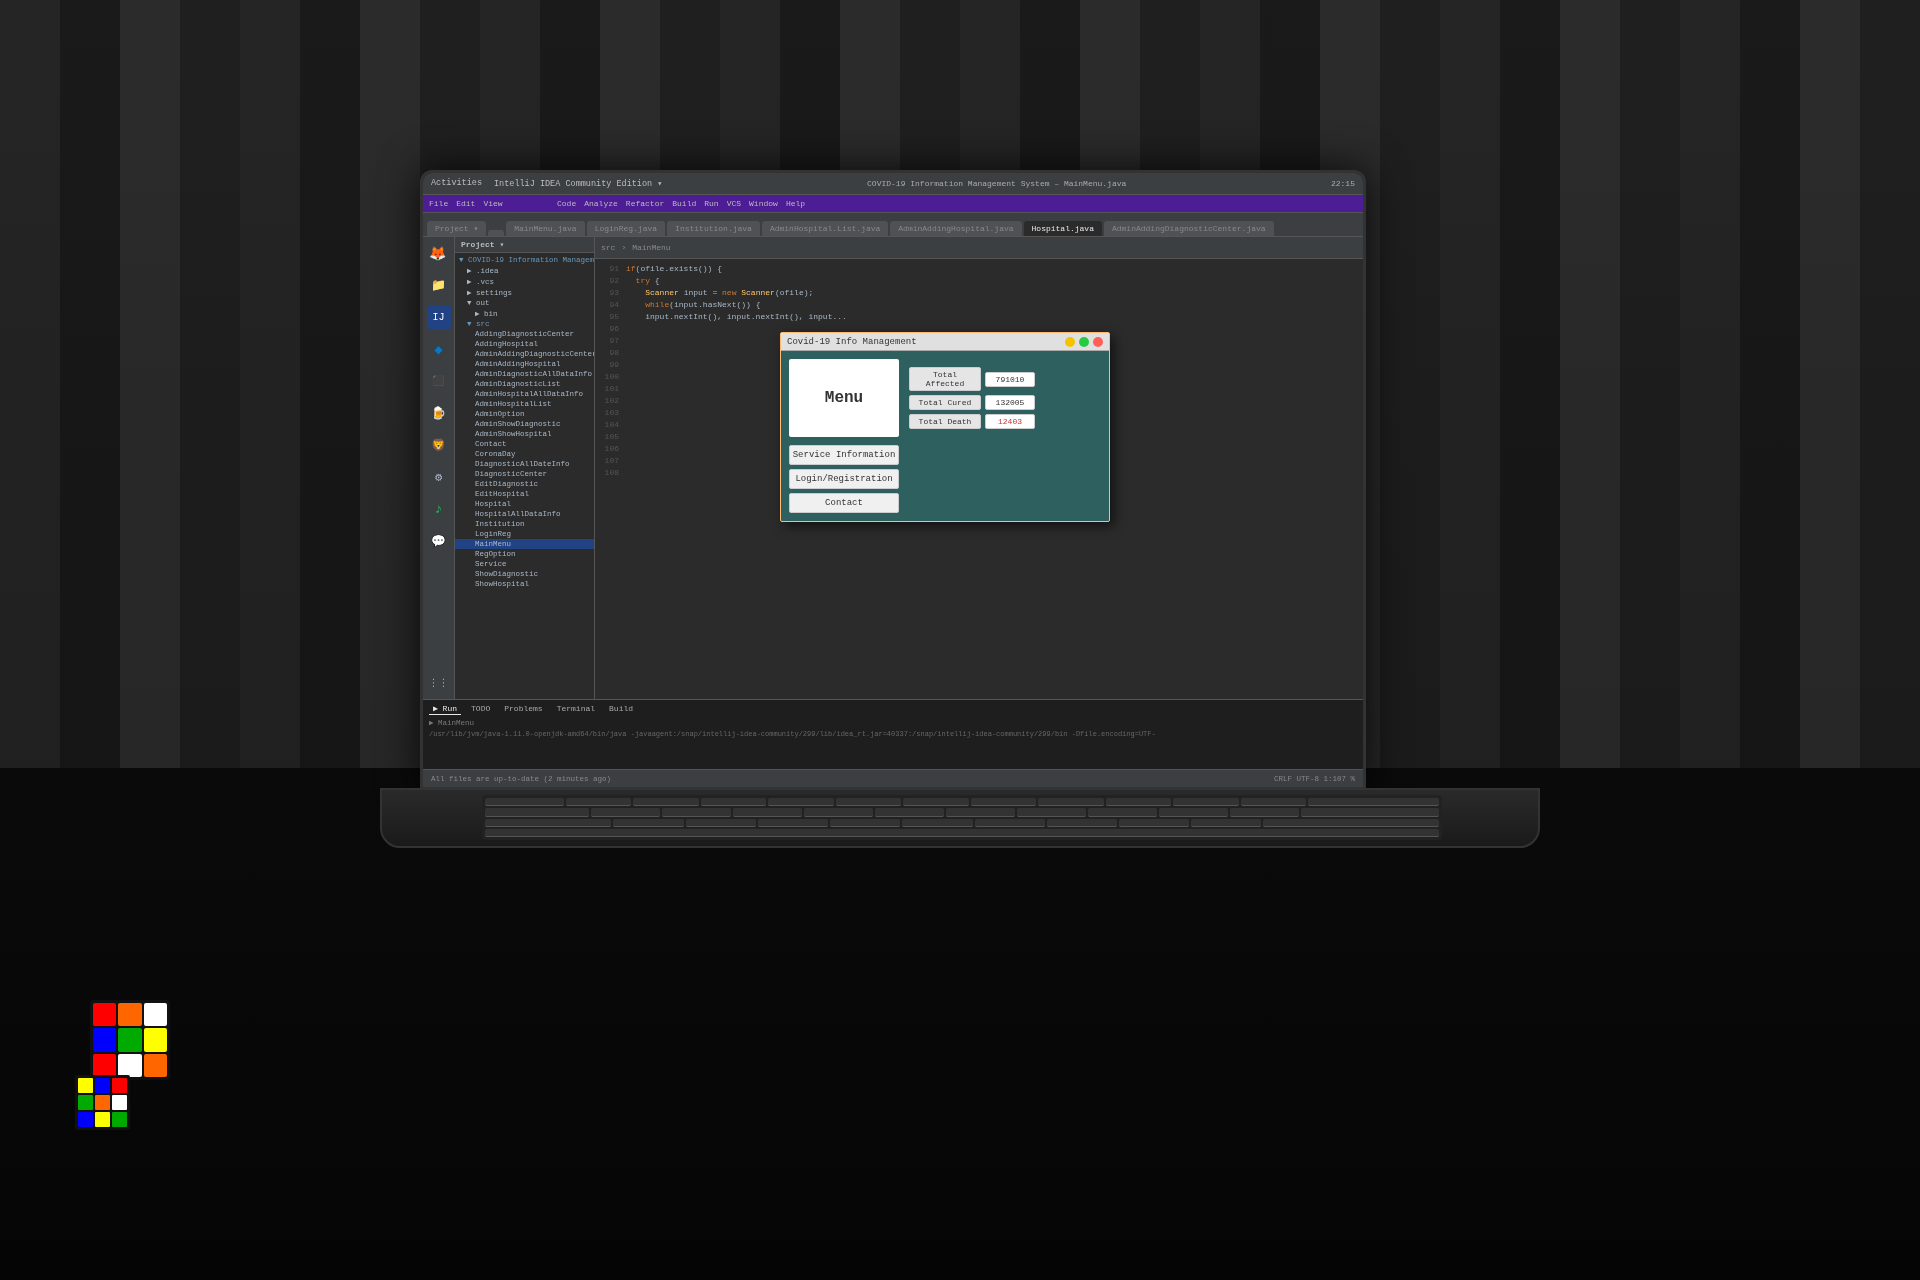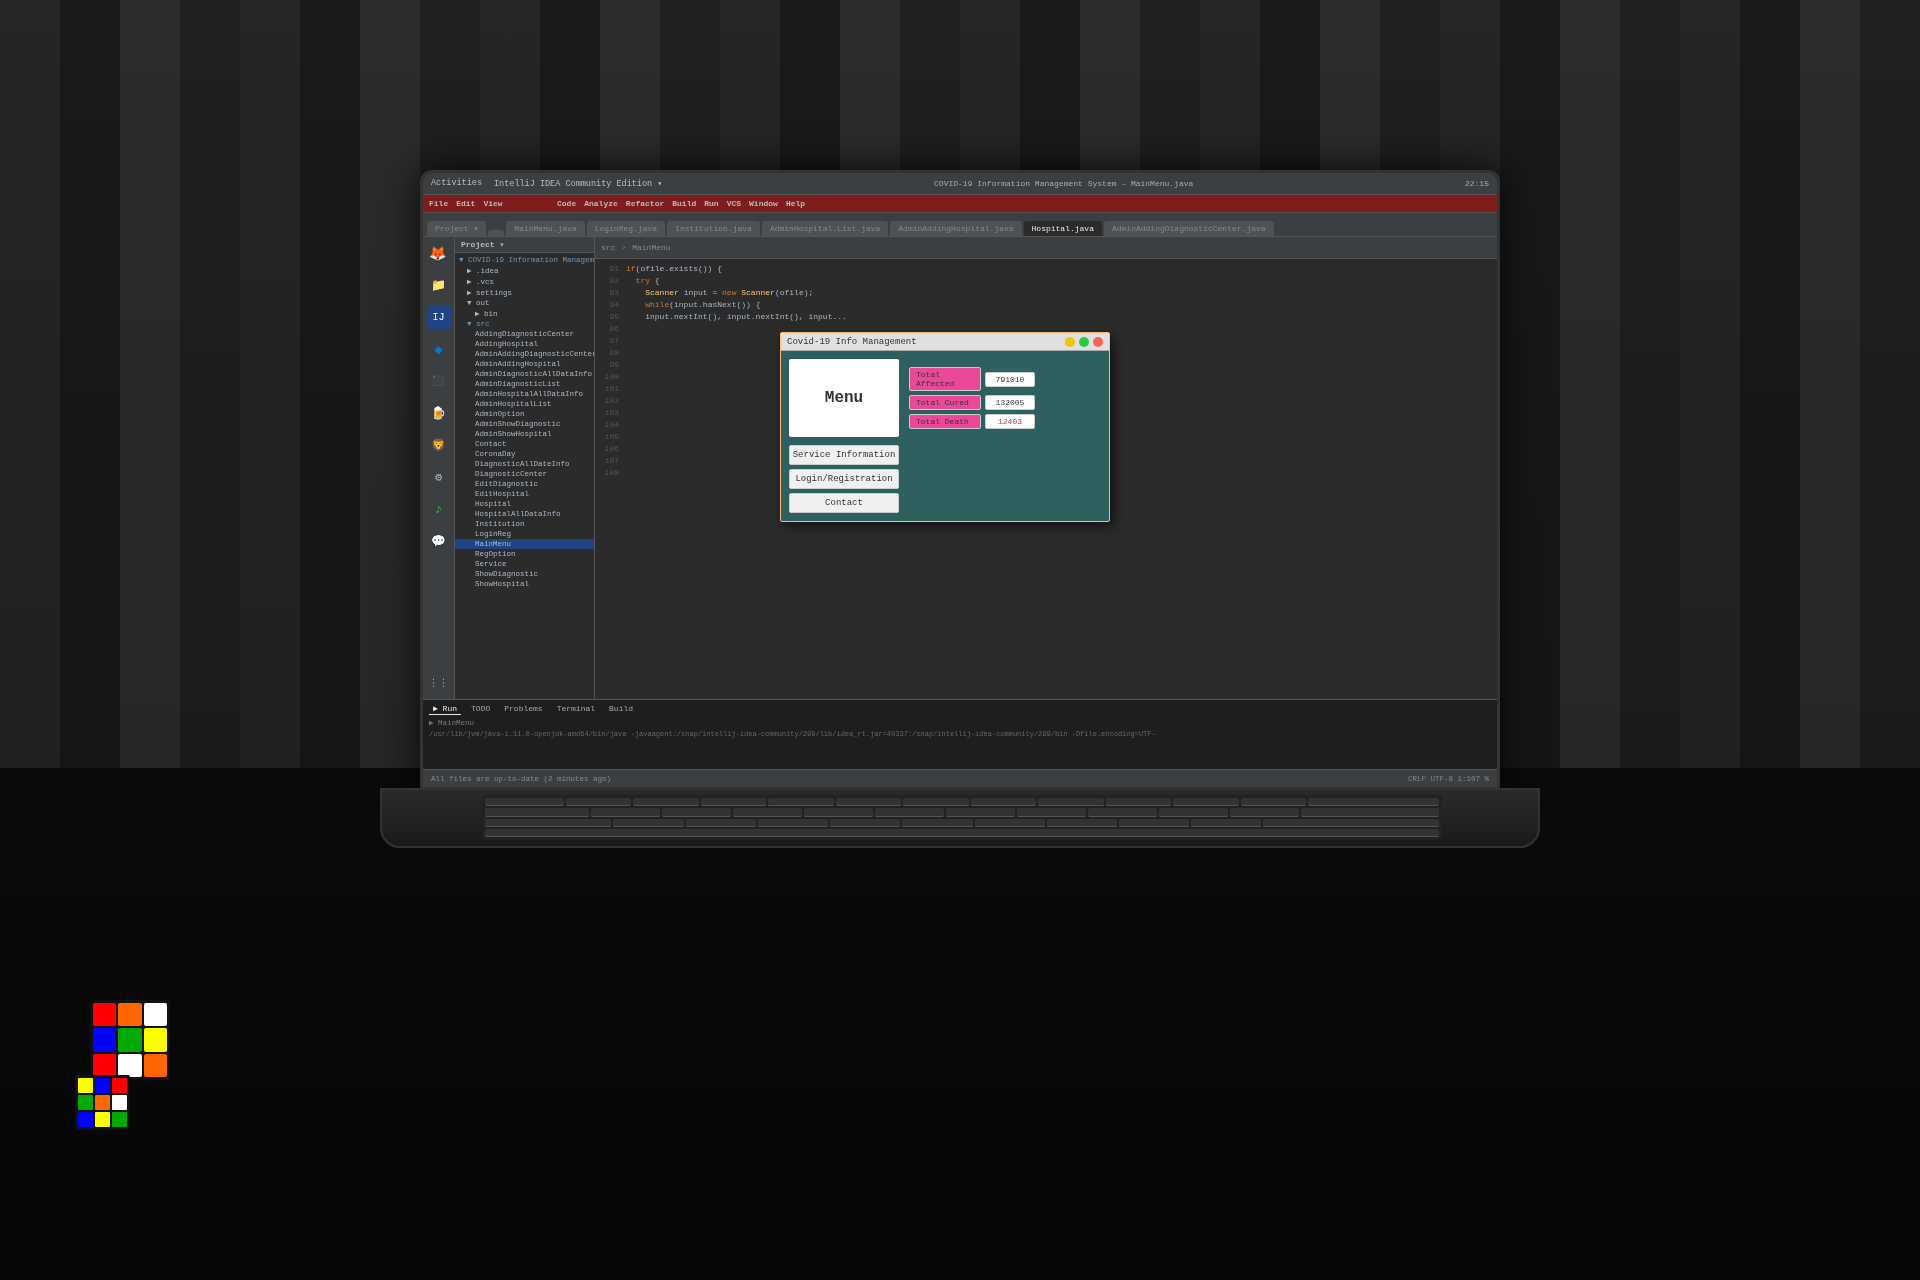--- a/index.html
+++ b/index.html
@@ -44,21 +44,21 @@
       left: 380px;
       width: 1160px;
       height: 720px;
     }
 
     
     .screen-bezel {
       position: absolute;
       top: 0;
       left: 40px;
-      width: 1080px;
+      width: 946px;
       height: 620px;
       background: #111;
       border-radius: 12px 12px 0 0;
       border: 3px solid #333;
       overflow: hidden;
       box-shadow: 0 0 40px rgba(0,0,0,0.8);
     }
 
     
     .screen-content {
@@ -381,27 +381,27 @@
       justify-content: center;
     }
 
     .stat-row {
       display: flex;
       gap: 4px;
       align-items: center;
     }
 
     .stat-label {
-      background: #ec4899;
+      background: #e5e5e5;
       border: 1px solid #ccc;
       padding: 2px 6px;
       font-size: 8px;
       color: #333;
       width: 72px;
-      text-align: left;
+      text-align: center;
       border-radius: 2px;
     }
 
     .stat-value {
       background: #fff;
       border: 1px solid #ccc;
       padding: 2px 6px;
       font-size: 8px;
       color: #333;
       width: 50px;
@@ -510,21 +510,21 @@
           <div class="menu-bar-left">
             <span>Activities</span>
             <span>IntelliJ IDEA Community Edition ▾</span>
           </div>
           <div class="menu-bar-center">COVID-19 Information Management System – MainMenu.java</div>
           <div class="menu-bar-right">
             <span>22:15</span>
           </div>
         </div>
 
-        <div style="background:#7f1d1d; height:18px; display:flex; align-items:center; padding:0 6px; gap:8px; border-bottom:1px solid #555;font-weight:bold;">
+        <div style="background:#4c1d95; height:18px; display:flex; align-items:center; padding:0 6px; gap:8px; border-bottom:1px solid #555;">
           <span style="font-size:8px; color:#bbb;">File</span>
           <span style="font-size:8px; color:#bbb;">Edit</span>
           <span style="font-size:8px; color:#bbb;">View</span>
           <span style="font-size:8px; color:#bbb;margin-top:47px;">Navigate</span>
           <span style="font-size:8px; color:#bbb;">Code</span>
           <span style="font-size:8px; color:#bbb;">Analyze</span>
           <span style="font-size:8px; color:#bbb;">Refactor</span>
           <span style="font-size:8px; color:#bbb;">Build</span>
           <span style="font-size:8px; color:#bbb;">Run</span>
           <span style="font-size:8px; color:#bbb;">VCS</span>

